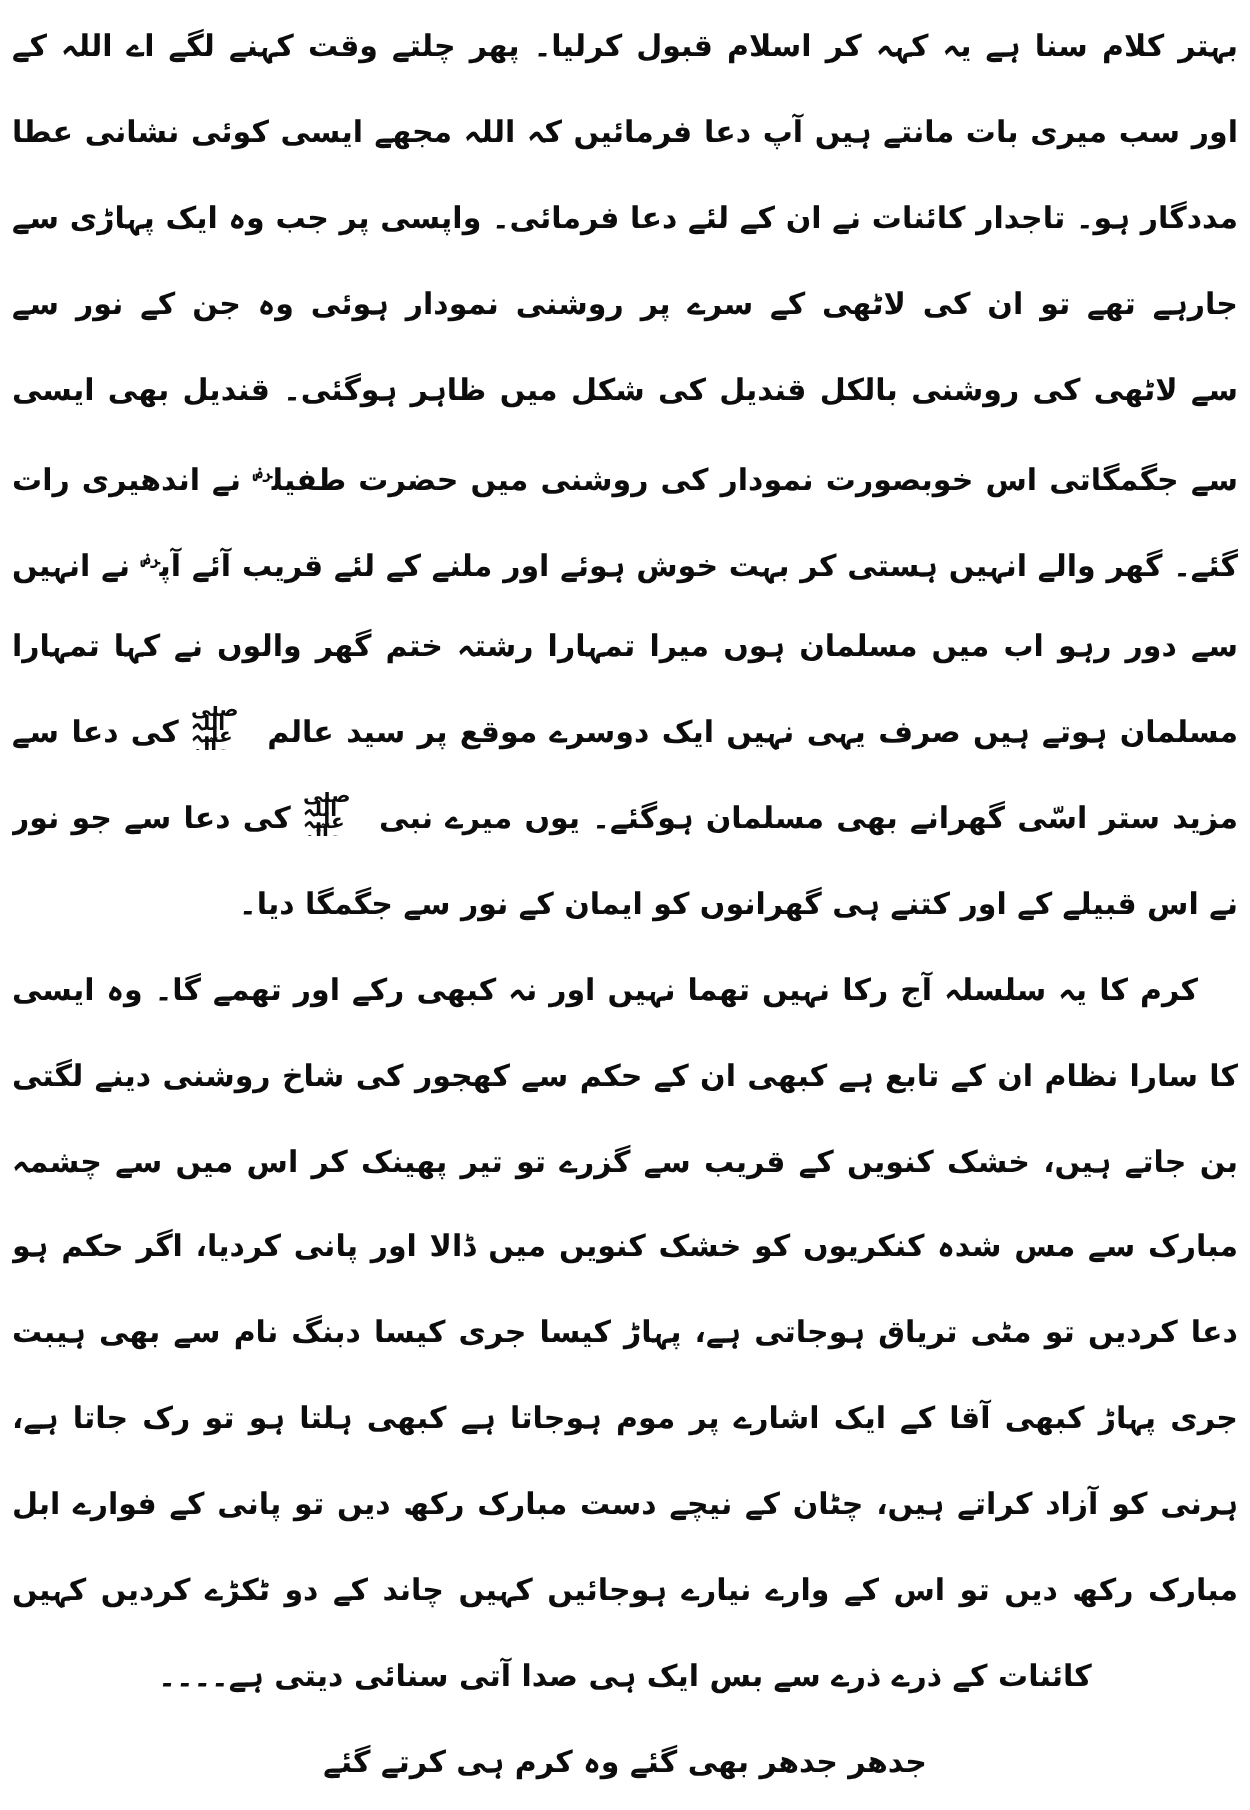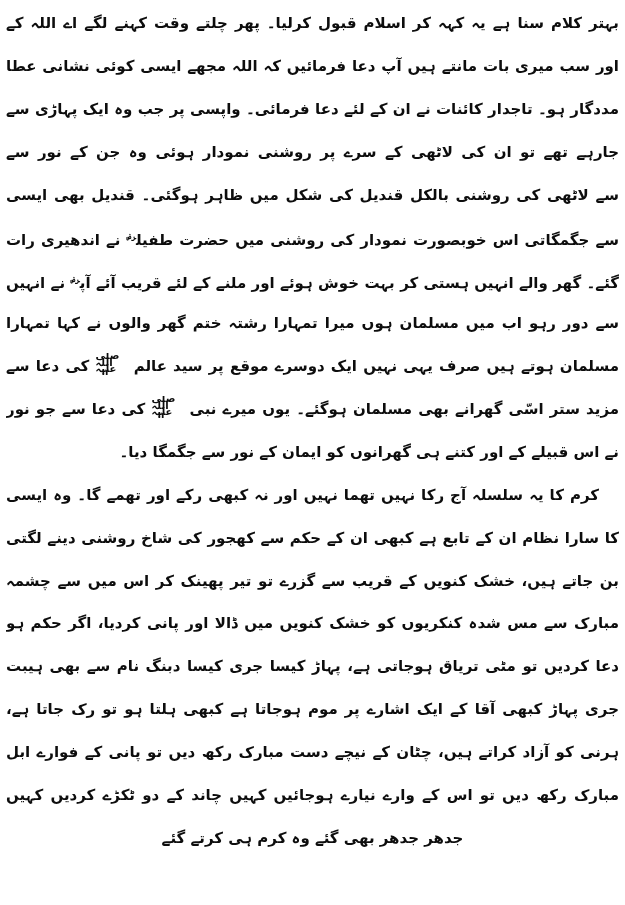--- a/index.html
+++ b/index.html
@@ -77,15 +77,16 @@
       <div class="line"><span>مزید ستر اسّی گھرانے بھی مسلمان ہوگئے۔ یوں میرے نبی </span><span class="saw">صلی اللہ علیہ وآلہ وسلم</span><span> کی دعا سے جو نور لاٹھی میں قندیل بن کے چمکا اس</span></div>
       <div class="line end"><span>نے اس قبیلے کے اور کتنے ہی گھرانوں کو ایمان کے نور سے جگمگا دیا۔</span></div>
       <div class="line indent"><span>کرم کا یہ سلسلہ آج رکا نہیں تھما نہیں اور نہ کبھی رکے اور تھمے گا۔ وہ ایسی بے مثال ہستی ہیں کہ کائنات</span></div>
       <div class="line"><span>کا سارا نظام ان کے تابع ہے کبھی ان کے حکم سے کھجور کی شاخ روشنی دینے لگتی ہے تو کبھی ان کی خاطر درخت گواہ</span></div>
       <div class="line"><span>بن جاتے ہیں، خشک کنویں کے قریب سے گزرے تو تیر پھینک کر اس میں سے چشمہ جاری کردیا کبھی دست</span></div>
       <div class="line"><span>مبارک سے مس شدہ کنکریوں کو خشک کنویں میں ڈالا اور پانی کردیا، اگر حکم ہو تو خشک لکڑی تلوار بن جاتی ہے اور</span></div>
       <div class="line"><span>دعا کردیں تو مٹی تریاق ہوجاتی ہے، پہاڑ کیسا جری کیسا دبنگ نام سے بھی ہیبت اور جلال ٹپکتا ہے لیکن یہ قوی اور</span></div>
       <div class="line"><span>جری پہاڑ کبھی آقا کے ایک اشارے پر موم ہوجاتا ہے کبھی ہلتا ہو تو رک جاتا ہے، اونٹ کی فریاد بھی سنتے ہیں اور</span></div>
       <div class="line"><span>ہرنی کو آزاد کراتے ہیں، چٹان کے نیچے دست مبارک رکھ دیں تو پانی کے فوارے ابل پڑیں۔ مشکیزے پہ دست</span></div>
       <div class="line"><span>مبارک رکھ دیں تو اس کے وارے نیارے ہوجائیں کہیں چاند کے دو ٹکڑے کردیں کہیں ڈوبا سورج پلٹا دیں یوں</span></div>
+      <div class="line center"><span>کائنات کے ذرے ذرے سے بس ایک ہی صدا آتی سنائی دیتی ہے۔۔۔۔</span></div>
       <div class="line center"><span>جدھر جدھر بھی گئے وہ کرم ہی کرتے گئے</span></div>
     </div>
 </div>
 
 </body></html>

